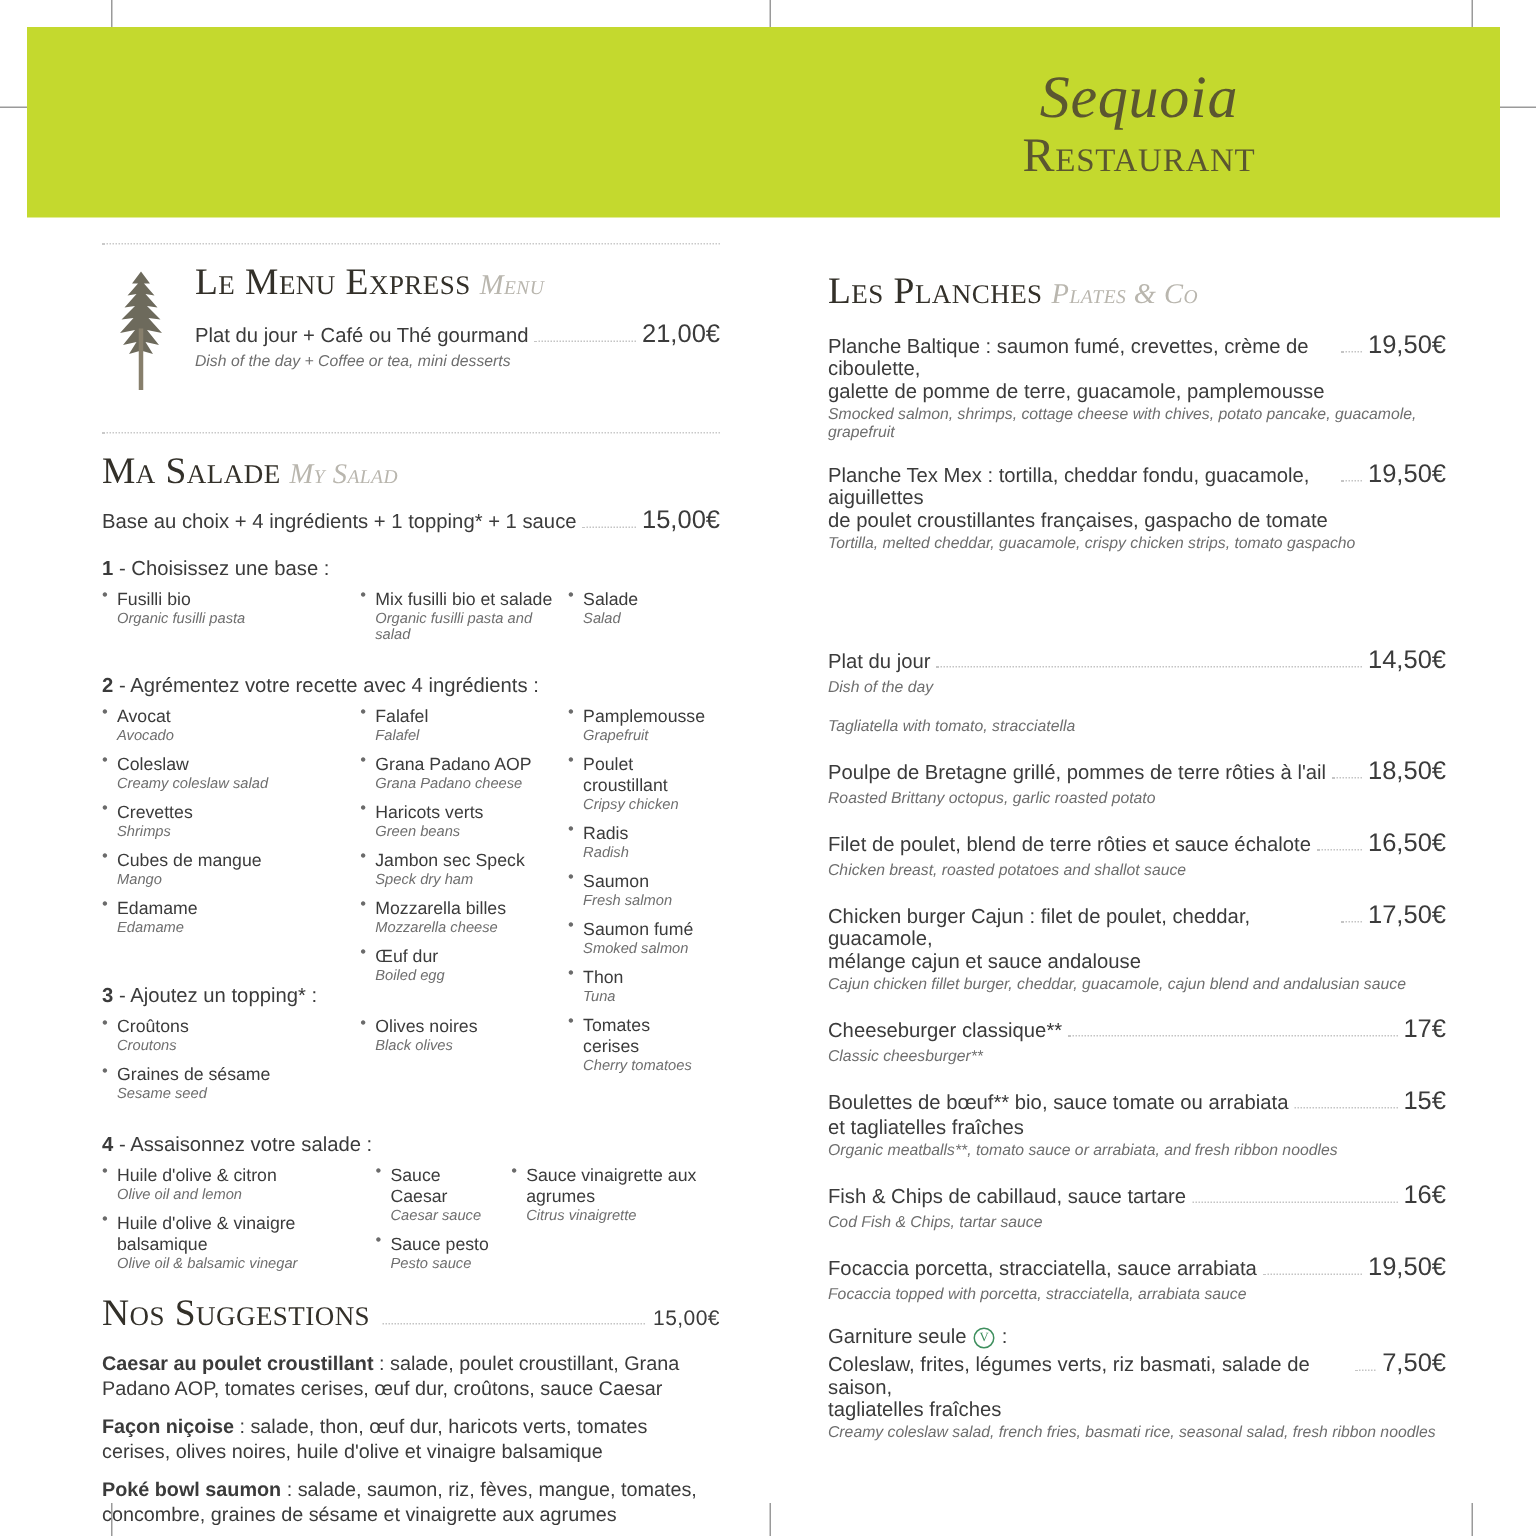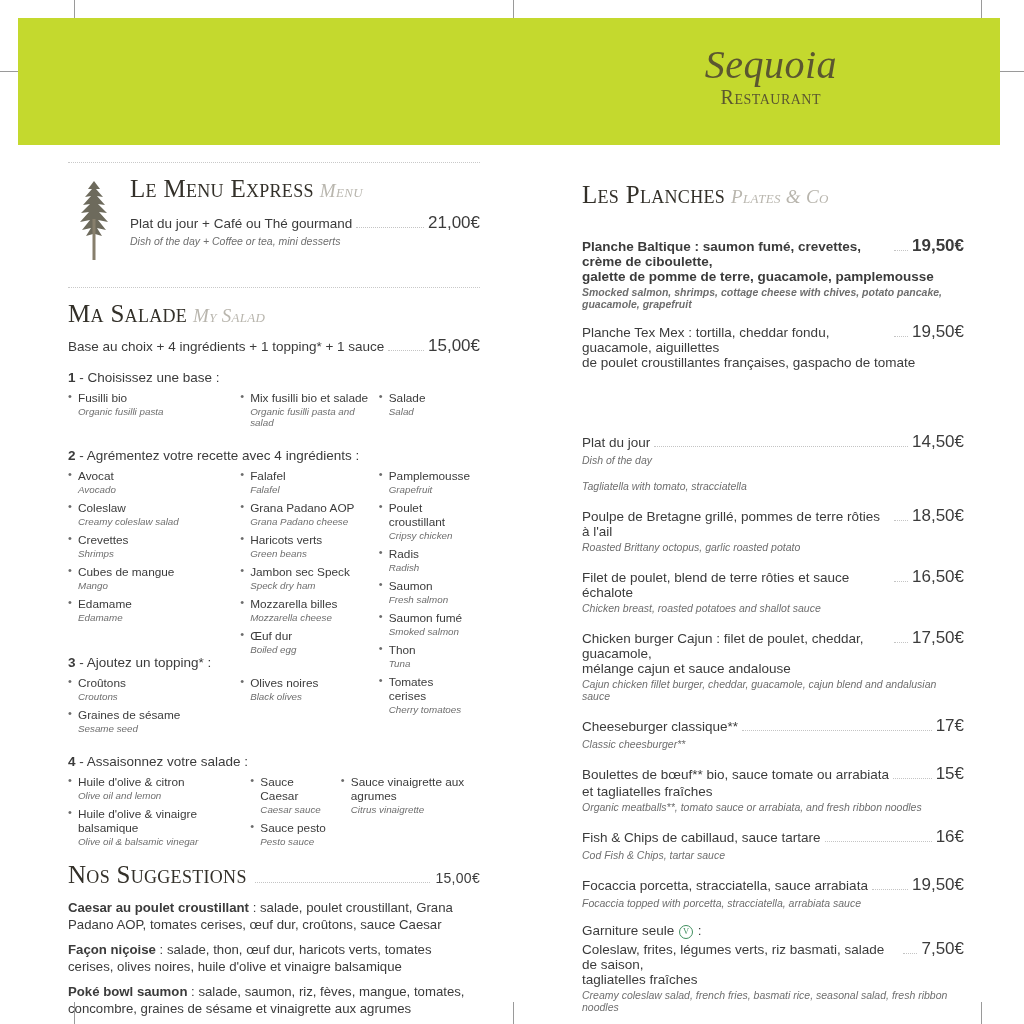--- a/index.html
+++ b/index.html
@@ -41,37 +41,36 @@
     font-family: "Liberation Serif", serif;
     color: #5b5730;
   }
   .brand-name {
     font-size: 40px;
     font-style: italic;
     line-height: 1.05;
     letter-spacing: 0.5px;
   }
   .brand-sub {
-    font-size: 20px;
+    font-size: 32px;
     line-height: 1.1;
     font-variant: small-caps;
     letter-spacing: 0.5px;
   }
 
   
   .page {
     position: absolute;
     left: 0;
     top: 145px;
     width: 1024px;
     height: 879px;
     display: flex;
     box-sizing: border-box;
     padding: 0 60px 0 68px;
-    gap: 30px;
   }
   .col-left  { width: 412px; }
   .col-right { width: 412px; margin-left: 72px; }
 
   .rule {
     height: 0;
     border-top: 1px dotted #c9c9c9;
     margin: 22px 0 0 0;
   }
   .rule.first { margin-top: 17px; }
@@ -463,37 +462,38 @@
     </div>
   </div>
 
   <div class="col-right">
 
     <div style="margin-top:36px;">
       <div class="sec-head">
         <span>Les Planches</span><span class="en">Plates &amp; Co</span>
       </div>
 
-      <div class="item" style="margin-top:27px;font-weight:bold;">
+      <div class="item" style="margin-top:11px;">
         <div class="item-line">
           <span class="name">Planche Baltique : saumon fumé, crevettes, crème de ciboulette,</span>
           <span class="leader"></span>
           <span class="price">19,50€</span>
         </div>
         <div class="item-cont">galette de pomme de terre, guacamole, pamplemousse</div>
         <div class="item-en">Smocked salmon, shrimps, cottage cheese with chives, potato pancake, guacamole, grapefruit</div>
       </div>
 
       <div class="item" style="margin-top:12px;">
         <div class="item-line">
           <span class="name">Planche Tex Mex : tortilla, cheddar fondu, guacamole, aiguillettes</span>
           <span class="leader"></span>
           <span class="price">19,50€</span>
         </div>
         <div class="item-cont">de poulet croustillantes françaises, gaspacho de tomate</div>
+        <div class="item-en">Tortilla, melted cheddar, guacamole, crispy chicken strips, tomato gaspacho</div>
       </div>
     </div>
 
     <div style="margin-top:62px;">
 
       <div class="item" style="margin-top:11px;">
         <div class="item-line">
           <span class="name">Plat du jour</span>
           <span class="leader"></span>
           <span class="price">14,50€</span>

